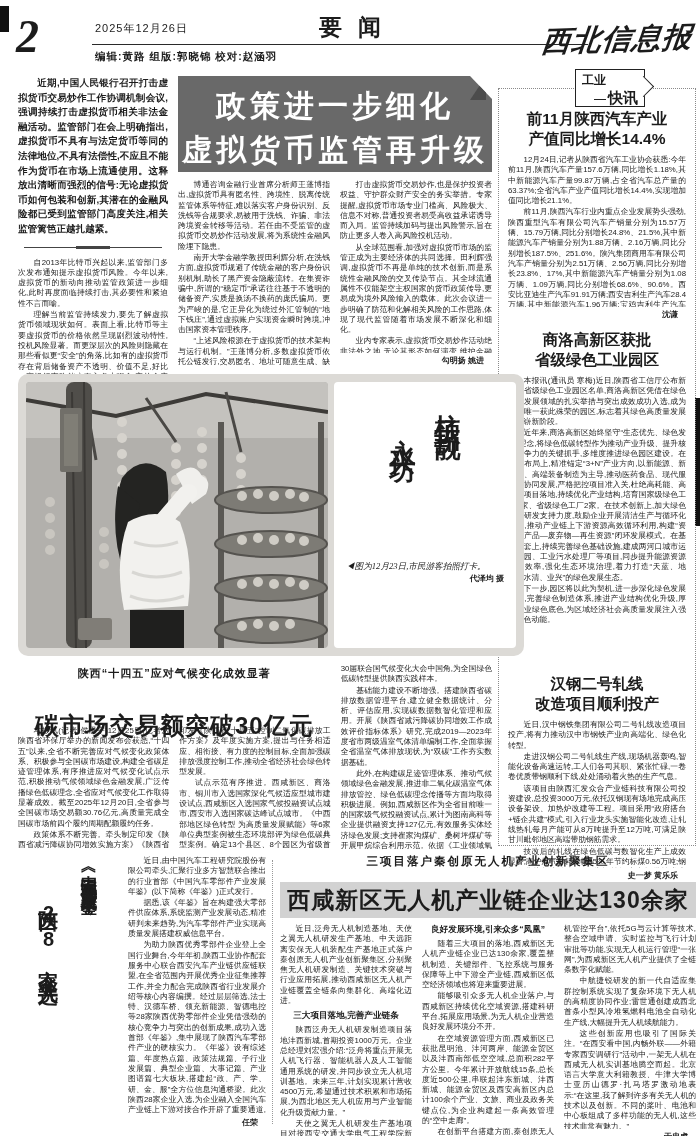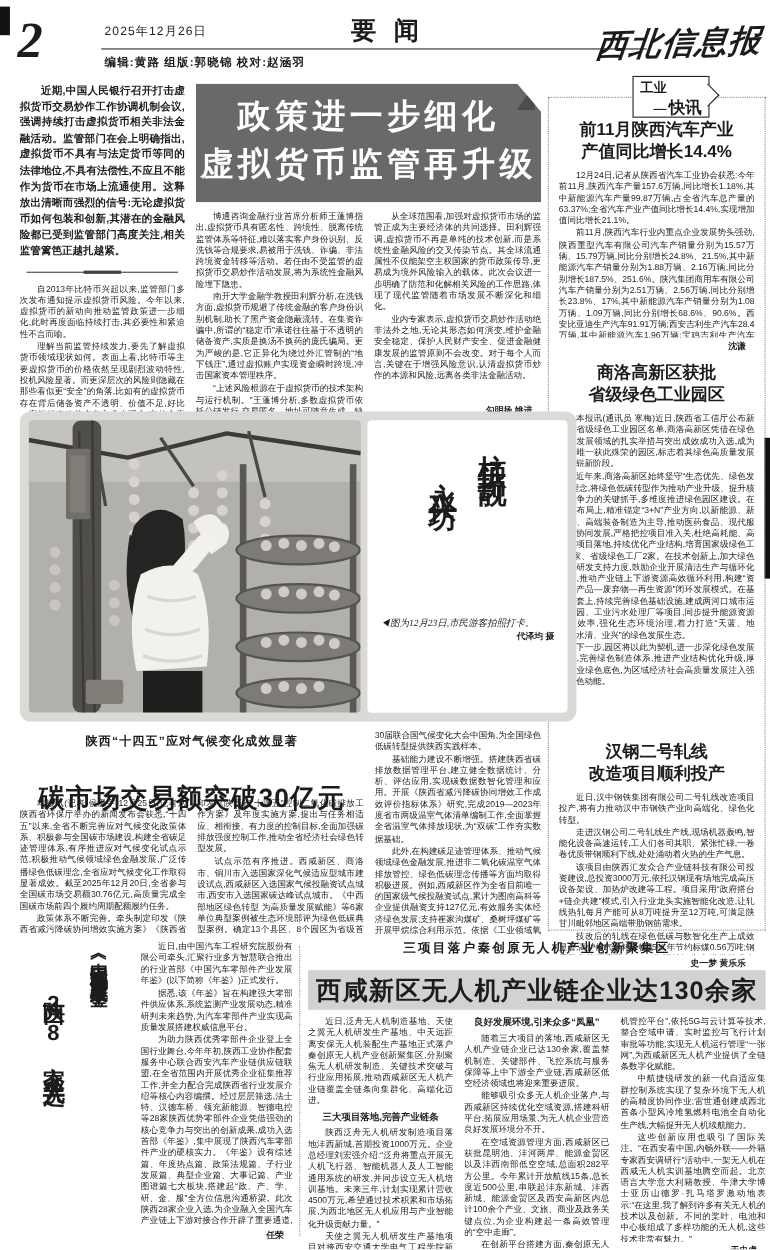--- a/index.html
+++ b/index.html
@@ -28,21 +28,21 @@
   .byline{font-size:8px; font-weight:bold; text-align:right; padding-right:8px; margin-top:2px;}
   .kicker{font-weight:bold; text-align:center;}
   .subhead{font-size:8.6px; font-weight:bold; text-align:center; margin:4px 0 3px;}
 
   
   .lead{position:absolute; left:18px; top:76px; width:474px; height:298px; display:grid; grid-template-columns:150px 1fr; column-gap:10px;}
   .lead-col1{height:298px; display:flex; flex-direction:column;}
   .lead-intro{font-size:9.6px; line-height:14.6px; font-weight:bold; text-align:justify; text-indent:2em;}
   .divider{position:relative; height:3px; margin:9px 6px; background:linear-gradient(#444,#444) center/100% 1px no-repeat;}
   .divider span{position:absolute; left:50%; top:0; transform:translateX(-50%); width:34px; height:3px; background:#444;}
-  .banner{position:relative; height:108px; background:var(--banner-bg); color:#fff; text-align:center; font-weight:bold; font-size:30px; line-height:44px; letter-spacing:4px; padding-top:8px; clip-path:polygon(0 0,93% 0,100% 24%,100% 100%,0 100%); margin-bottom:8px;}
+  .banner{position:relative; height:96px; background:var(--banner-bg); color:#fff; text-align:center; font-weight:bold; font-size:30px; line-height:44px; letter-spacing:4px; padding-top:8px; clip-path:polygon(0 0,93% 0,100% 24%,100% 100%,0 100%); margin-bottom:8px;}
   .banner::after{content:""; position:absolute; right:7%; top:0; border-style:solid; border-width:0 0 24px 16px; border-color:transparent transparent #4c4c4c transparent; margin-right:-16px;}
   .lead-cols{display:grid; grid-template-columns:1fr 1fr; column-gap:10px; height:186px;}
   .lead-cols .colwrap{display:flex; flex-direction:column; height:186px;}
 
   
   .sidebar{position:absolute; left:498px; top:88px; width:198px; height:758px; border:1px dotted #8a8a8a; padding:10px 9px 8px;}
   .badge{position:absolute; left:76px; top:-20px; width:70px; height:38px; background:#fff; border:1.5px solid #222; padding:2px 6px;}
   .badge::after{content:""; position:absolute; right:-7px; top:9px; width:14px; height:14px; border-top:1.5px solid #222; border-right:1.5px solid #222; transform:rotate(45deg); background:#fff;}
   .badge-l1{display:block; font-size:12px; font-weight:bold;}
   .badge-l2{display:block; font-size:15px; font-weight:bold; text-align:right;}
@@ -118,20 +118,21 @@
       <div class="lead-cols">
         <div class="colwrap">
           <div class="txt" style="flex:1">
             <p class="b">博通咨询金融行业首席分析师王蓬博指出,虚拟货币具有匿名性、跨境性、脱离传统监管体系等特征,难以落实客户身份识别、反洗钱等合规要求,易被用于洗钱、诈骗、非法跨境资金转移等活动。若任由不受监管的虚拟货币交易炒作活动发展,将为系统性金融风险埋下隐患。</p>
             <p class="b">南开大学金融学教授田利辉分析,在洗钱方面,虚拟货币规避了传统金融的客户身份识别机制,助长了黑产资金隐蔽流转。在集资诈骗中,所谓的“稳定币”承诺往往基于不透明的储备资产,实质是换汤不换药的庞氏骗局。更为严峻的是,它正异化为绕过外汇管制的“地下钱庄”,通过虚拟账户实现资金瞬时跨境,冲击国家资本管理秩序。</p>
             <p class="b">“上述风险根源在于虚拟货币的技术架构与运行机制。”王蓬博分析,多数虚拟货币依托公链发行,交易匿名、地址可随意生成、缺乏中心化监管接口;跨链、混币、去中心化交易所等工具更模糊资金流向,令传统风控手段失效。尤其在跨境流通中,其7×24小时无国界特性,可能规避外汇与资本项目监管,对国家金融安全构成威胁。</p>
           </div>
         </div>
         <div class="colwrap">
           <div class="txt" style="flex:1">
+            <p class="b">打击虚拟货币交易炒作,也是保护投资者权益、守护群众财产安全的务实举措。专家提醒,虚拟货币市场专业门槛高、风险极大、信息不对称,普通投资者易受高收益承诺诱导而入局。监管持续加码与提出风险警示,旨在防止更多人卷入高风险投机活动。</p>
             <p class="b">从全球范围看,加强对虚拟货币市场的监管正成为主要经济体的共同选择。田利辉强调,虚拟货币不再是单纯的技术创新,而是系统性金融风险的交叉传染节点。其全球流通属性不仅能架空主权国家的货币政策传导,更易成为境外风险输入的载体。此次会议进一步明确了防范和化解相关风险的工作思路,体现了现代监管随着市场发展不断深化和细化。</p>
             <p class="b">业内专家表示,虚拟货币交易炒作活动绝非法外之地,无论其形态如何演变,维护金融安全稳定、保护人民财产安全、促进金融健康发展的监管原则不会改变。对于每个人而言,关键在于增强风险意识,认清虚拟货币炒作的本源和风险,远离各类非法金融活动。</p>
           </div>
           <div class="byline">勾明扬  姚进</div>
         </div>
       </div>
     </div>
   </section>
 
   <aside class="sidebar">

